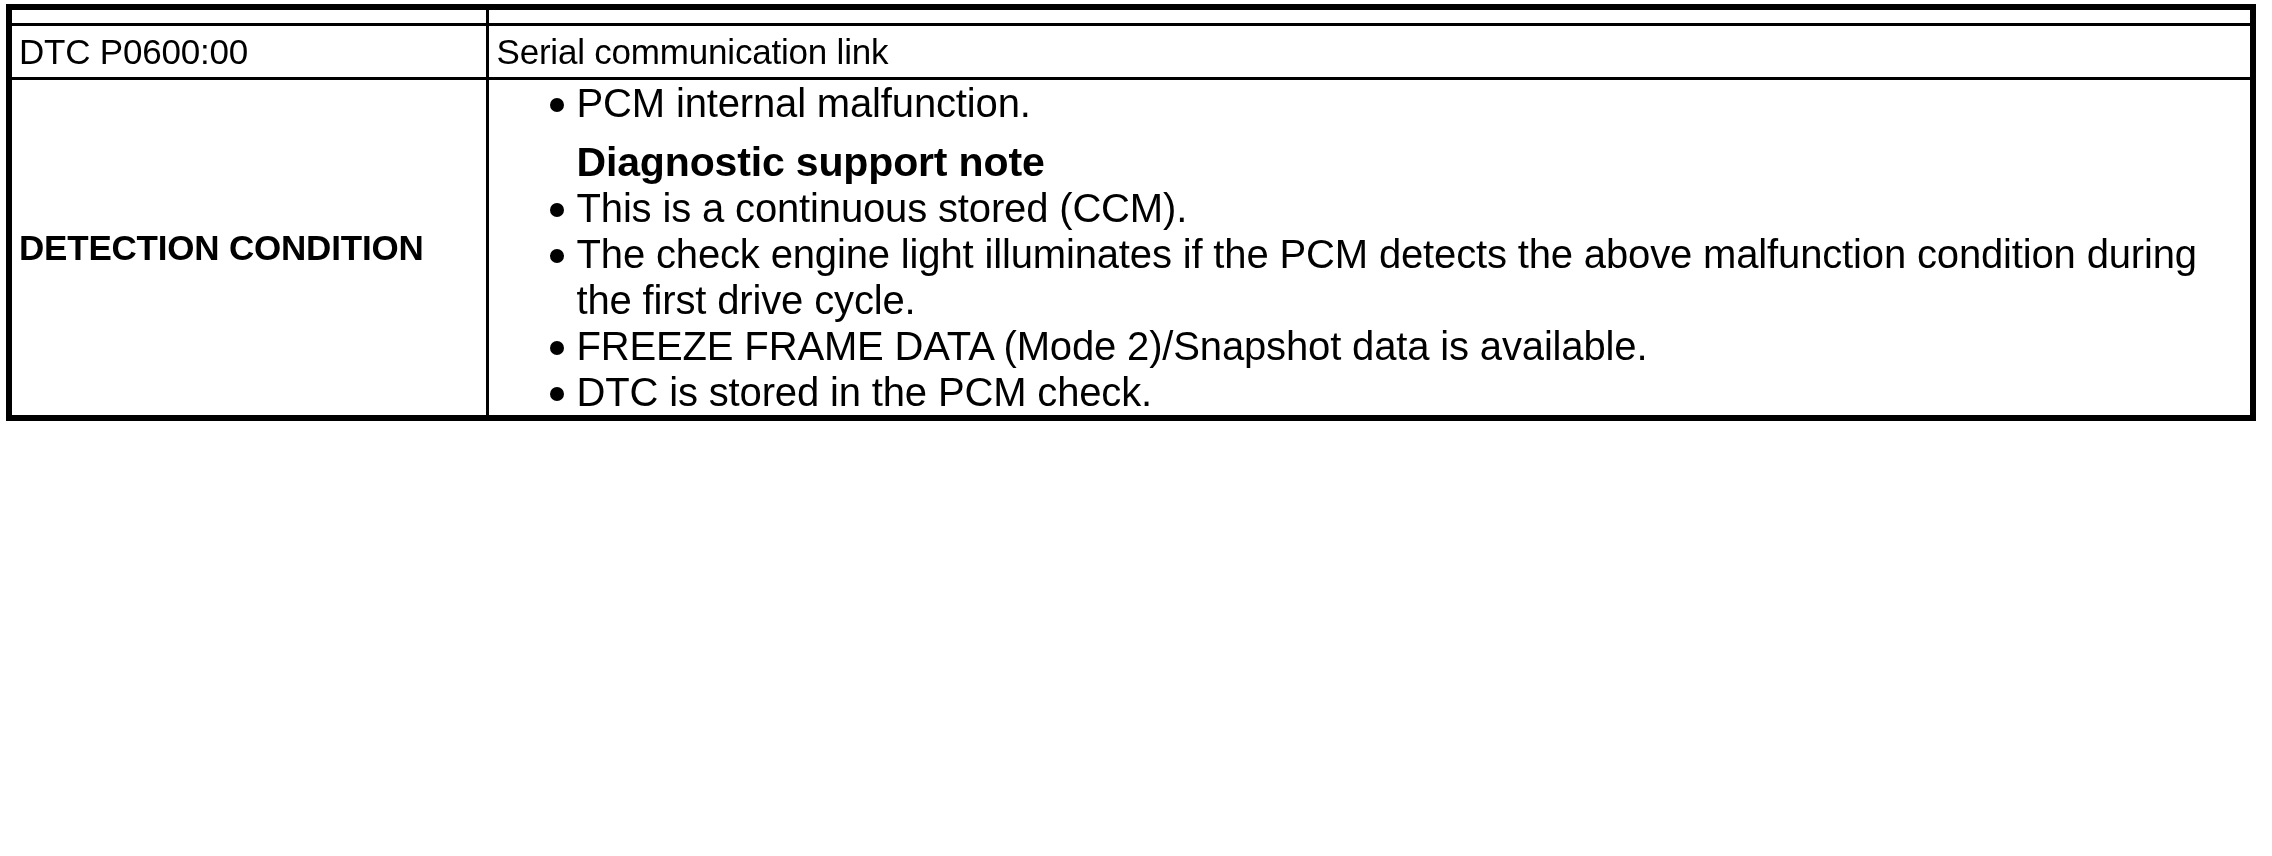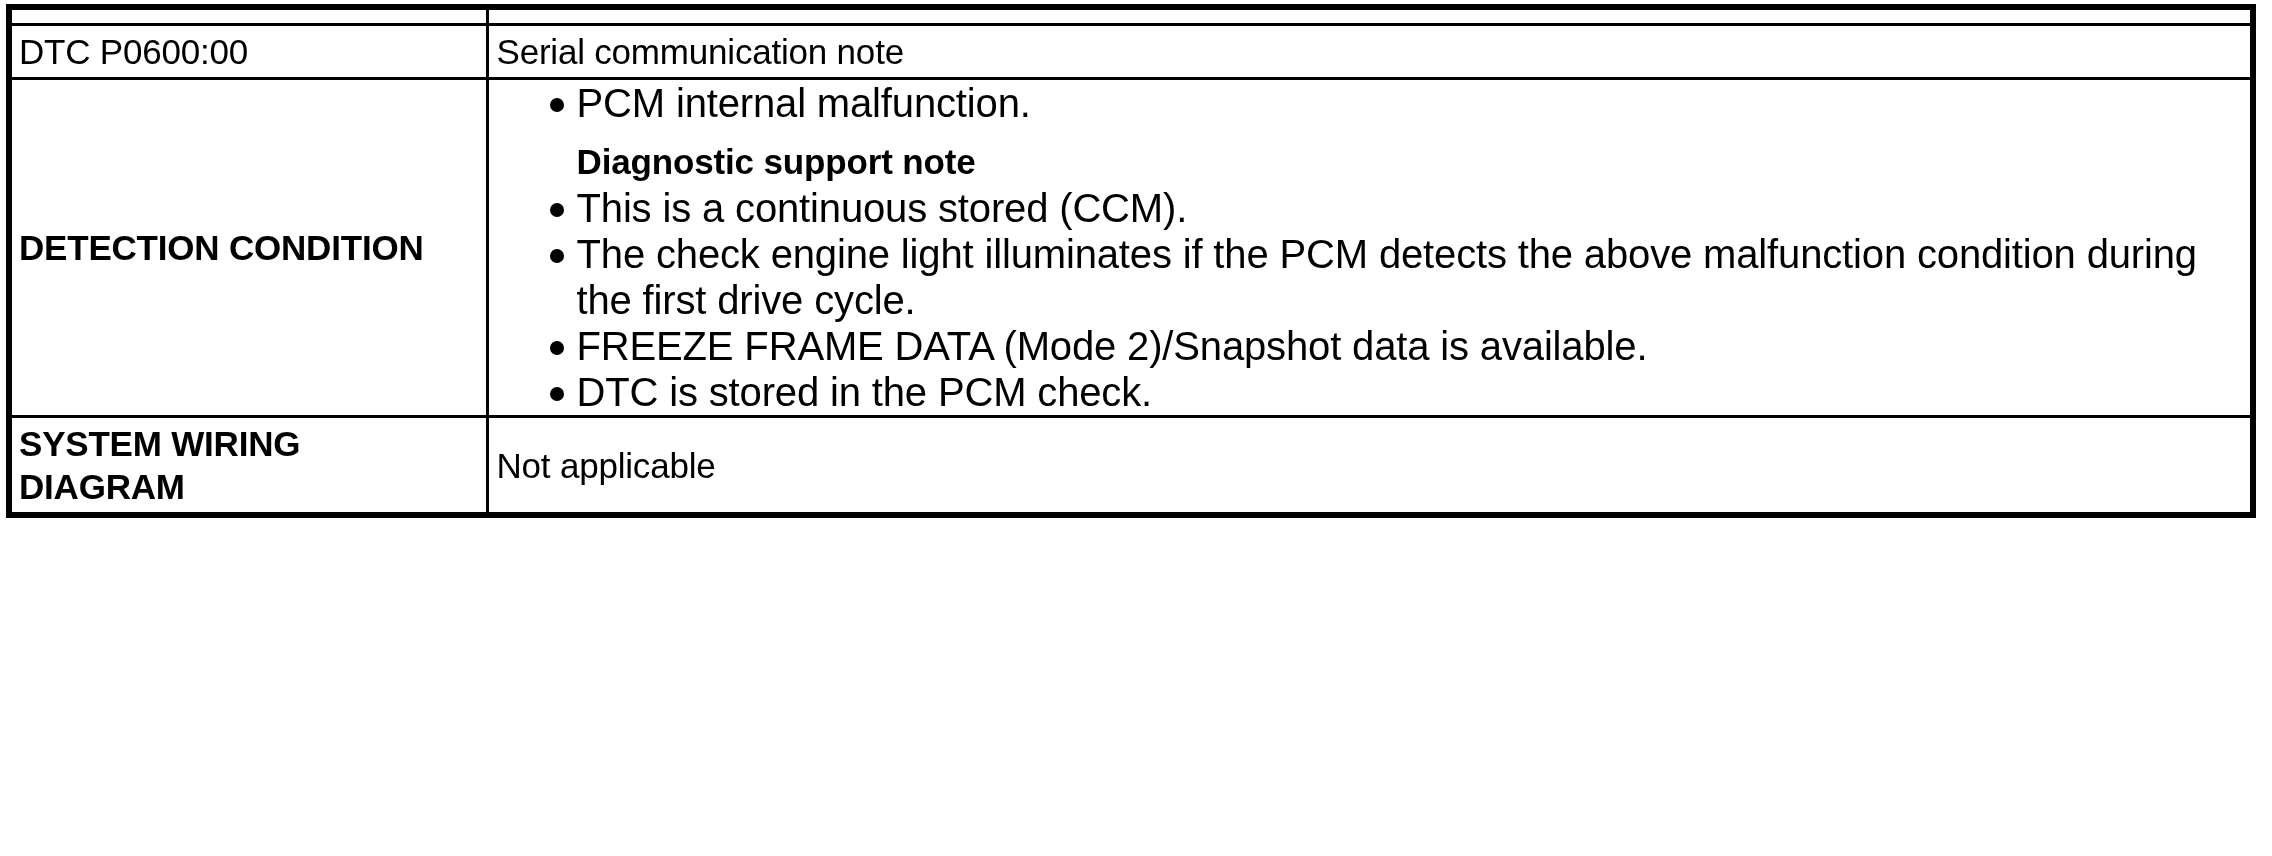--- a/index.html
+++ b/index.html
@@ -95,21 +95,21 @@
     top: 18px;
     width: 14px;
     height: 14px;
     border-radius: 50%;
     background: #000000;
   }
   ul.blist li.note-item {
     position: relative;
     padding-left: 88px;
     font-weight: bold;
-    font-size: 35px;
+    font-size: 41px;
     line-height: 46px;
     letter-spacing: -0.15px;
   }
   ul.blist li.note-item::before { content: none; }
 
   .det-list { padding: 21px 14px 19px 0; }
   .det-list li.bullet-item,
   .det-list li.note-item { margin-bottom: 0; }
   .det-list li + li { margin-top: 13px; }
 
@@ -132,21 +132,21 @@
       <tr class="spacer-row">
         <td></td>
         <td></td>
       </tr>
 
       <tr>
         <td class="label-cell cell-dtc">
           <div class="lbl" style="font-weight:normal;">DTC P0600:00</div>
         </td>
         <td class="cell-dtc">
-          <div class="val">Serial communication note</div>
+          <div class="val">Serial communication link</div>
         </td>
       </tr>
 
       <tr>
         <td class="label-cell mid-detect">
           <div class="lbl">DETECTION CONDITION</div>
         </td>
         <td>
           <ul class="blist det-list">
             <li class="bullet-item">PCM internal malfunction.</li>
@@ -154,28 +154,17 @@
             <li class="bullet-item">This is a continuous stored (CCM).</li>
             <li class="bullet-item">The check engine light illuminates if the PCM detects the above malfunction condition during the first drive cycle.</li>
             <li class="bullet-item">FREEZE FRAME DATA (Mode 2)/Snapshot data is available.</li>
             <li class="bullet-item">DTC is stored in the PCM check.</li>
           </ul>
         </td>
       </tr>
 
 
 
-      <tr>
-        <td class="label-cell">
-          <div class="lbl">
-            <div>SYSTEM WIRING</div>
-            <div>DIAGRAM</div>
-          </div>
-        </td>
-        <td>
-          <div class="val tight-val">Not applicable</div>
-        </td>
-      </tr>
 
     </tbody>
   </table>
 
 </div>
 
 </body></html>

